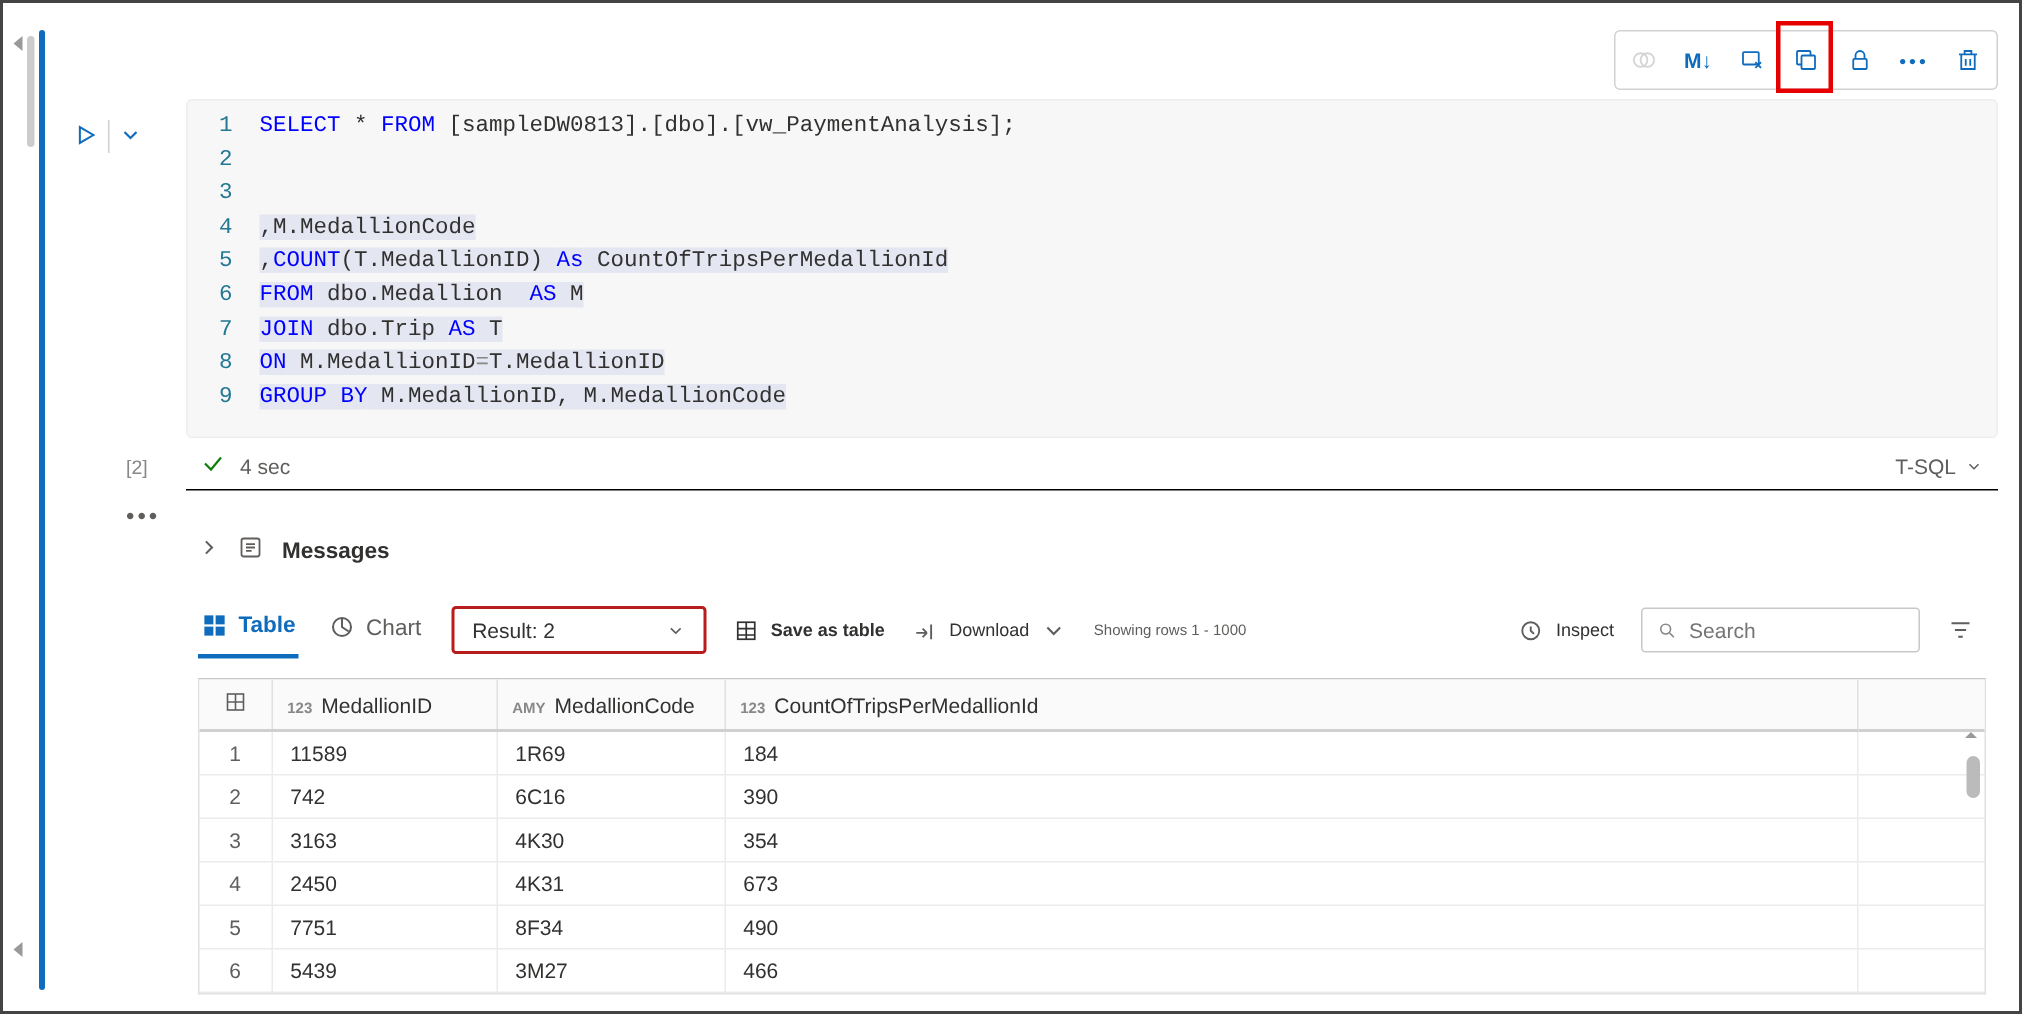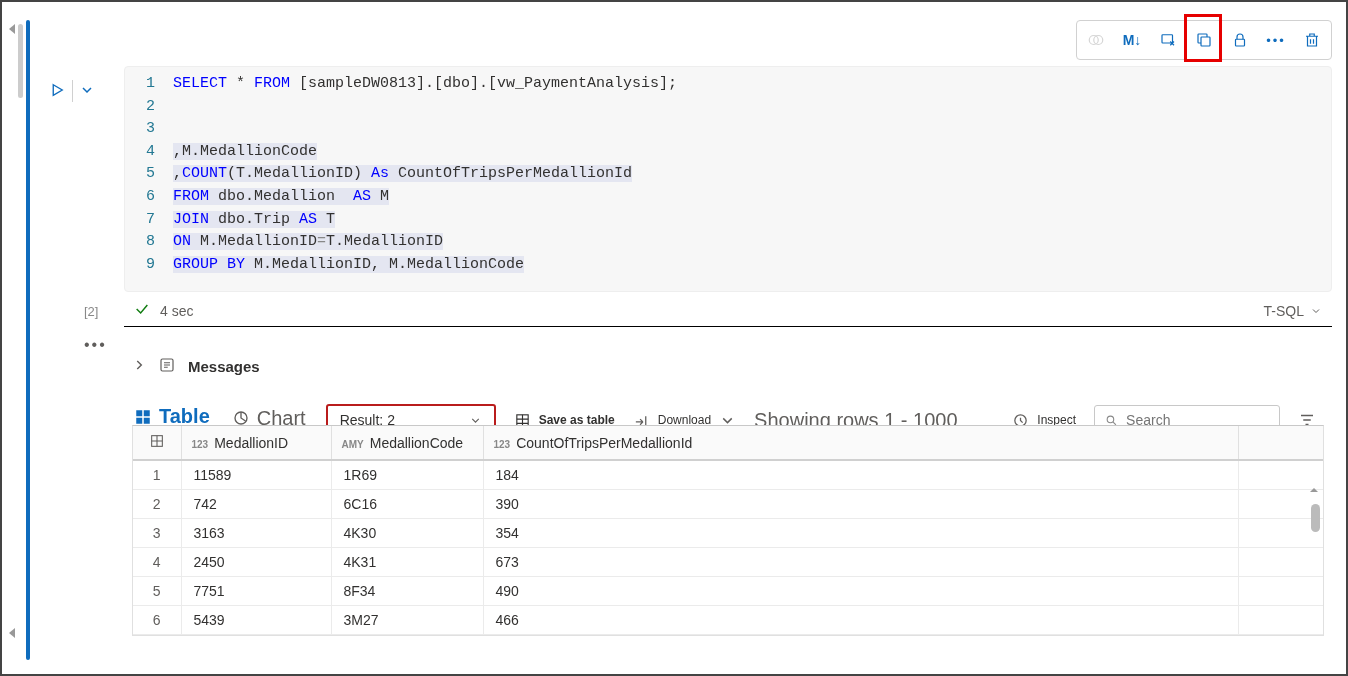--- a/index.html
+++ b/index.html
@@ -166,21 +166,21 @@
       display: flex;
       align-items: center;
       gap: 18px;
     }
     .tab-group { display: flex; gap: 18px; }
     .tab {
       display: flex;
       align-items: center;
       gap: 7px;
       padding: 6px 2px 10px;
-      font-size: 20px;
+      font-size: 15px;
       cursor: pointer;
       color: #605e5c;
       text-align: center;
     }
     .tab.active {
       color: #0f6cbd;
       border-bottom: 3px solid #0f6cbd;
       font-weight: 600;
     }
     .tab svg { width: 18px; height: 18px; }
@@ -197,21 +197,21 @@
     }
     .action-btn {
       display: flex;
       align-items: center;
       gap: 8px;
       font-size: 12px;
       cursor: pointer;
       color: #323130;
     }
     .action-btn svg { width: 17px; height: 17px; }
-    .rows-text { font-size: 20px; color: #605e5c; }
+    .rows-text { font-size: 10px; color: #605e5c; }
     .spacer { flex: 1; }
     .search-box {
       border: 1px solid #c8c8c8;
       border-radius: 3px;
       padding: 6px 10px;
       display: flex;
       align-items: center;
       gap: 8px;
       width: 186px;
     }
@@ -221,21 +221,21 @@
       font-size: 14px;
       width: 100%;
     }
     .filter-btn {
       width: 18px; height: 18px;
       cursor: pointer;
     }
     .data-table {
       position: absolute;
       left: 130px;
-      top: 423px;
+      top: 450px;
       right: 22px;
       border: 1px solid #e0e0e0;
       border-top: 1px solid #c8c8c8;
     }
     .data-table table {
       border-collapse: collapse;
       width: 100%;
     }
     .data-table th {
       background: #fafafa;

